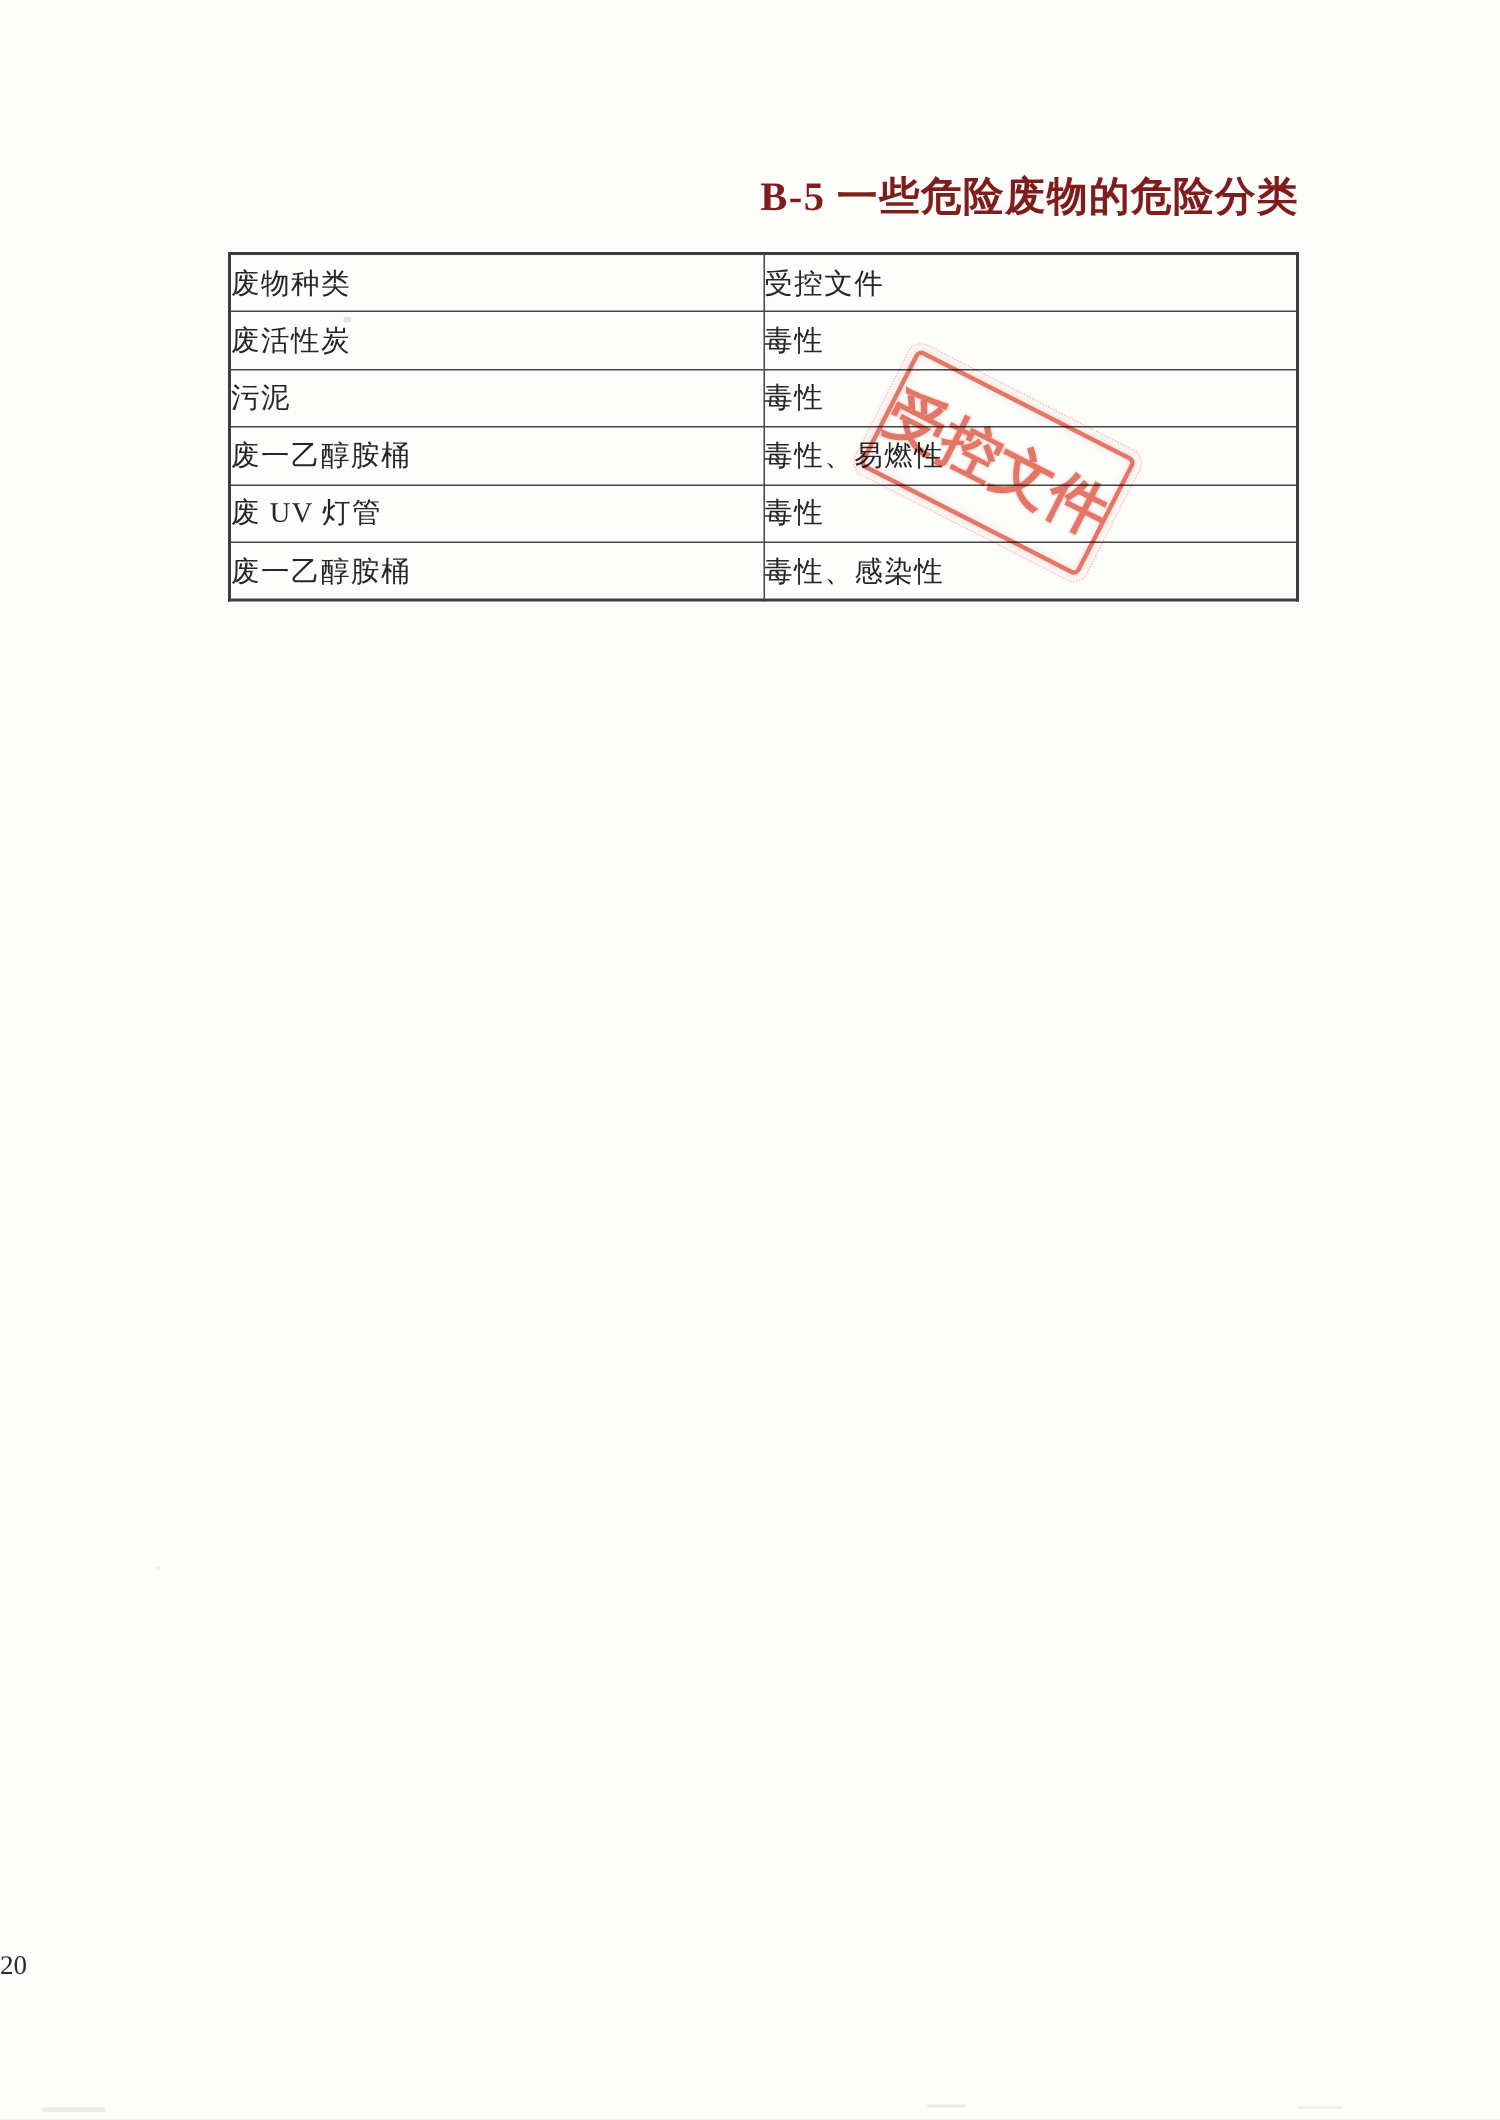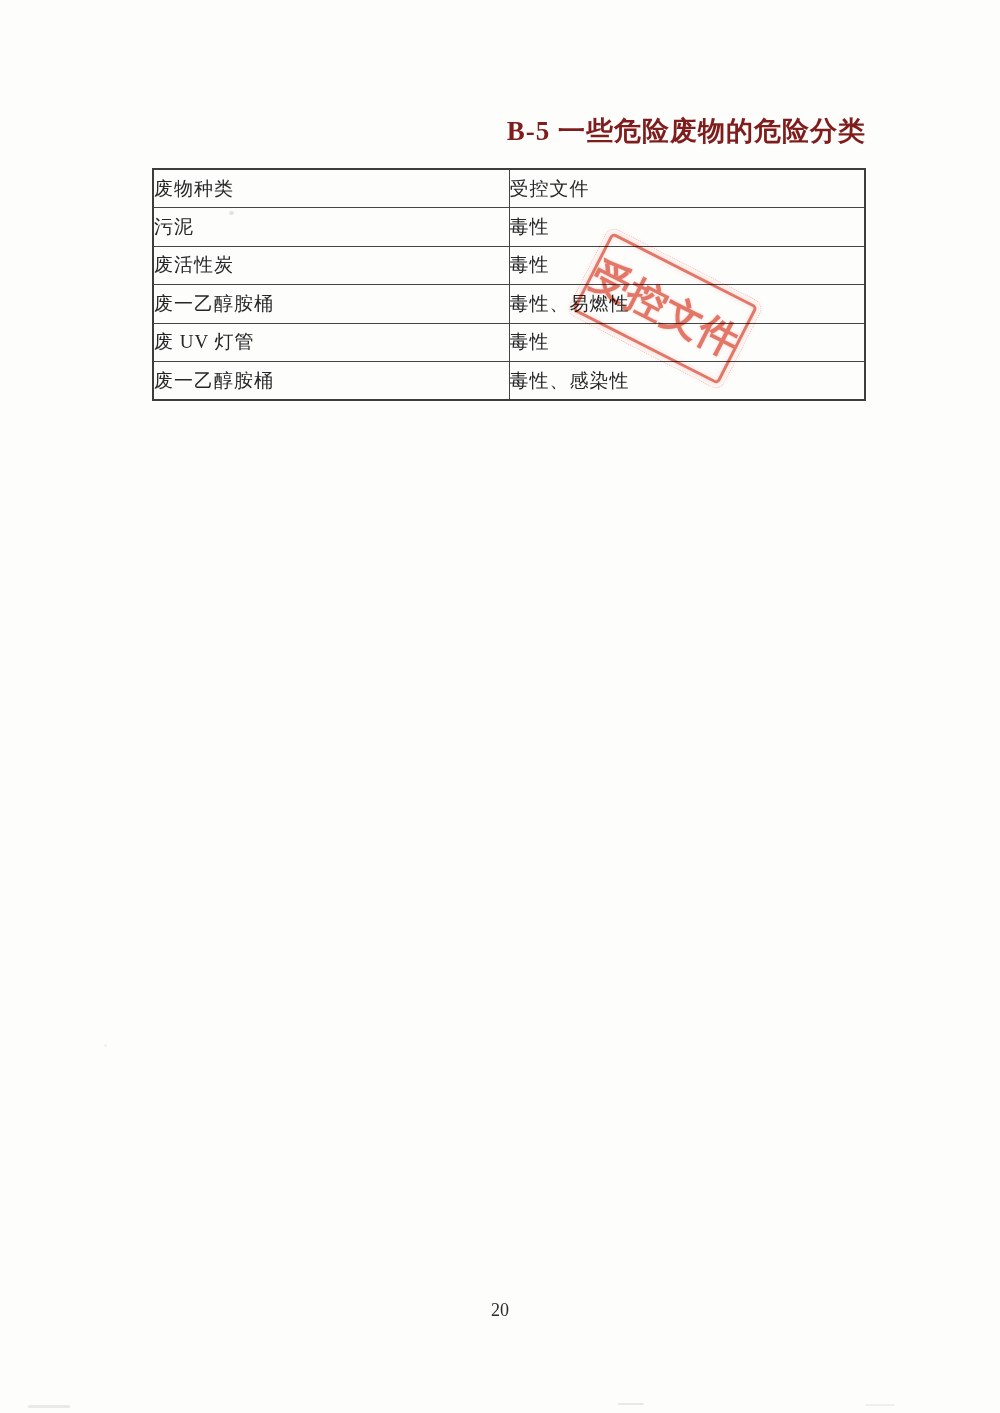--- a/index.html
+++ b/index.html
@@ -79,21 +79,20 @@
     white-space: nowrap;
     color: #e05a47;
     text-shadow: 0 0 2px rgba(224, 90, 71, 0.55);
     font-family: "Liberation Serif", "DejaVu Serif", serif;
   }
   .page-number {
     position: absolute;
     top: 1300px;
     left: 0;
     width: 1000px;
-    text-align: center;
     font-size: 18px;
     color: #2a2a2a;
   }
   
   .speck {
     position: absolute;
     background: rgba(120, 100, 100, 0.18);
     border-radius: 50%;
     pointer-events: none;
   }
@@ -119,25 +118,25 @@
 
   <table class="hazard-table">
     <thead>
       <tr>
         <th>废物种类</th>
         <th>受控文件</th>
       </tr>
     </thead>
     <tbody>
       <tr>
-        <td>污泥</td>
+        <td>废活性炭</td>
         <td>毒性</td>
       </tr>
       <tr>
-        <td>废活性炭</td>
+        <td>污泥</td>
         <td>毒性</td>
       </tr>
       <tr>
         <td>废一乙醇胺桶</td>
         <td>毒性、易燃性</td>
       </tr>
       <tr>
         <td>废 UV 灯管</td>
         <td>毒性</td>
       </tr>

